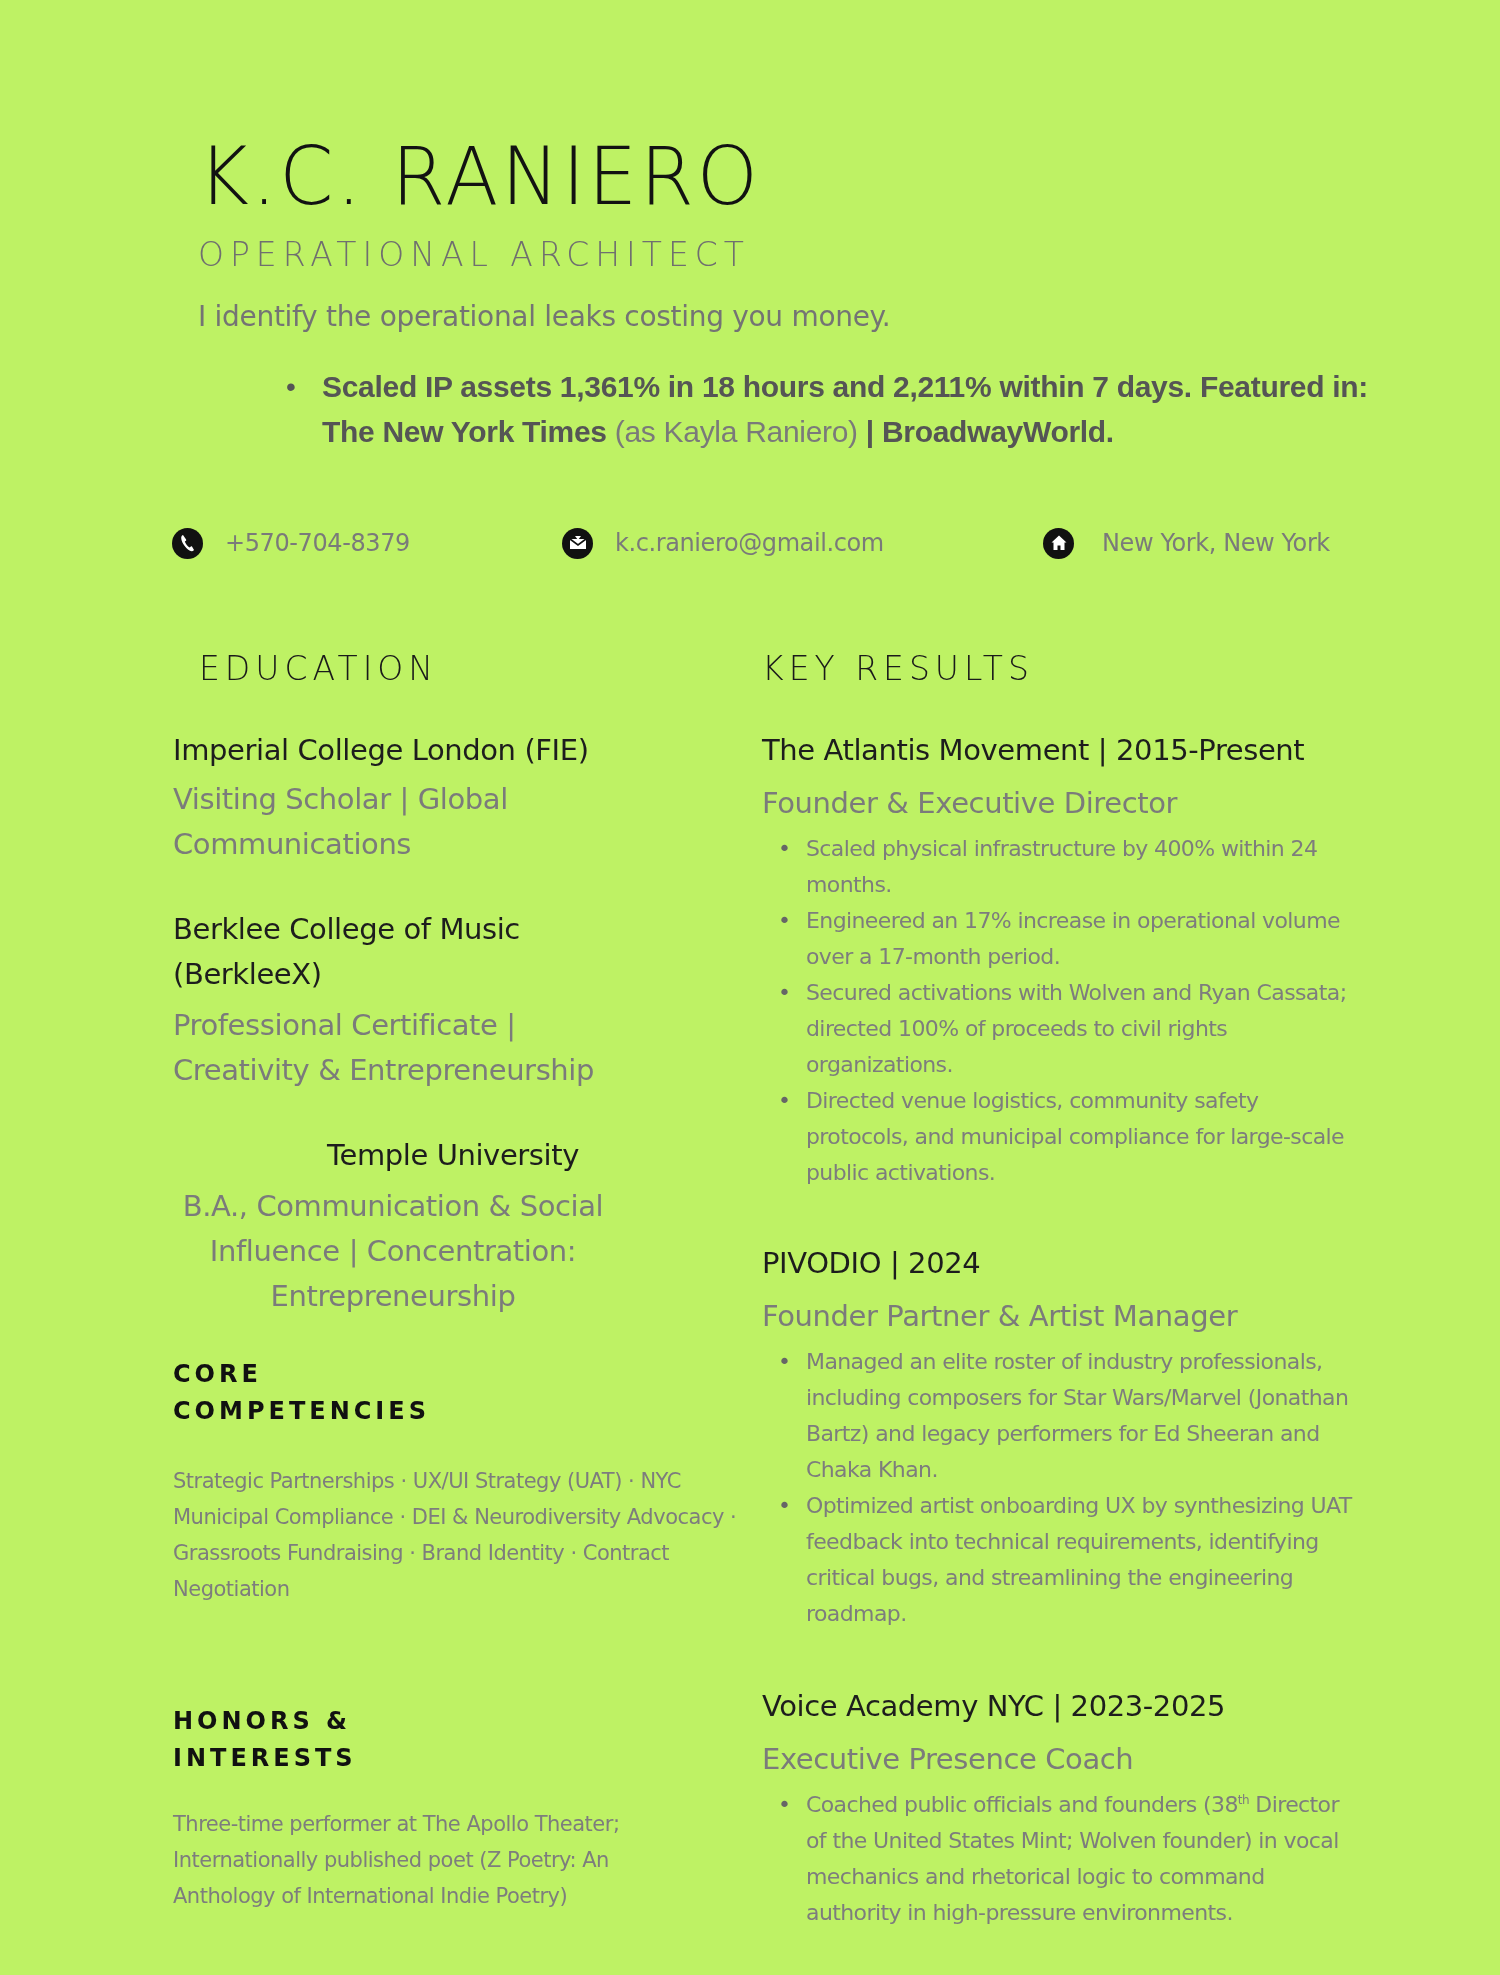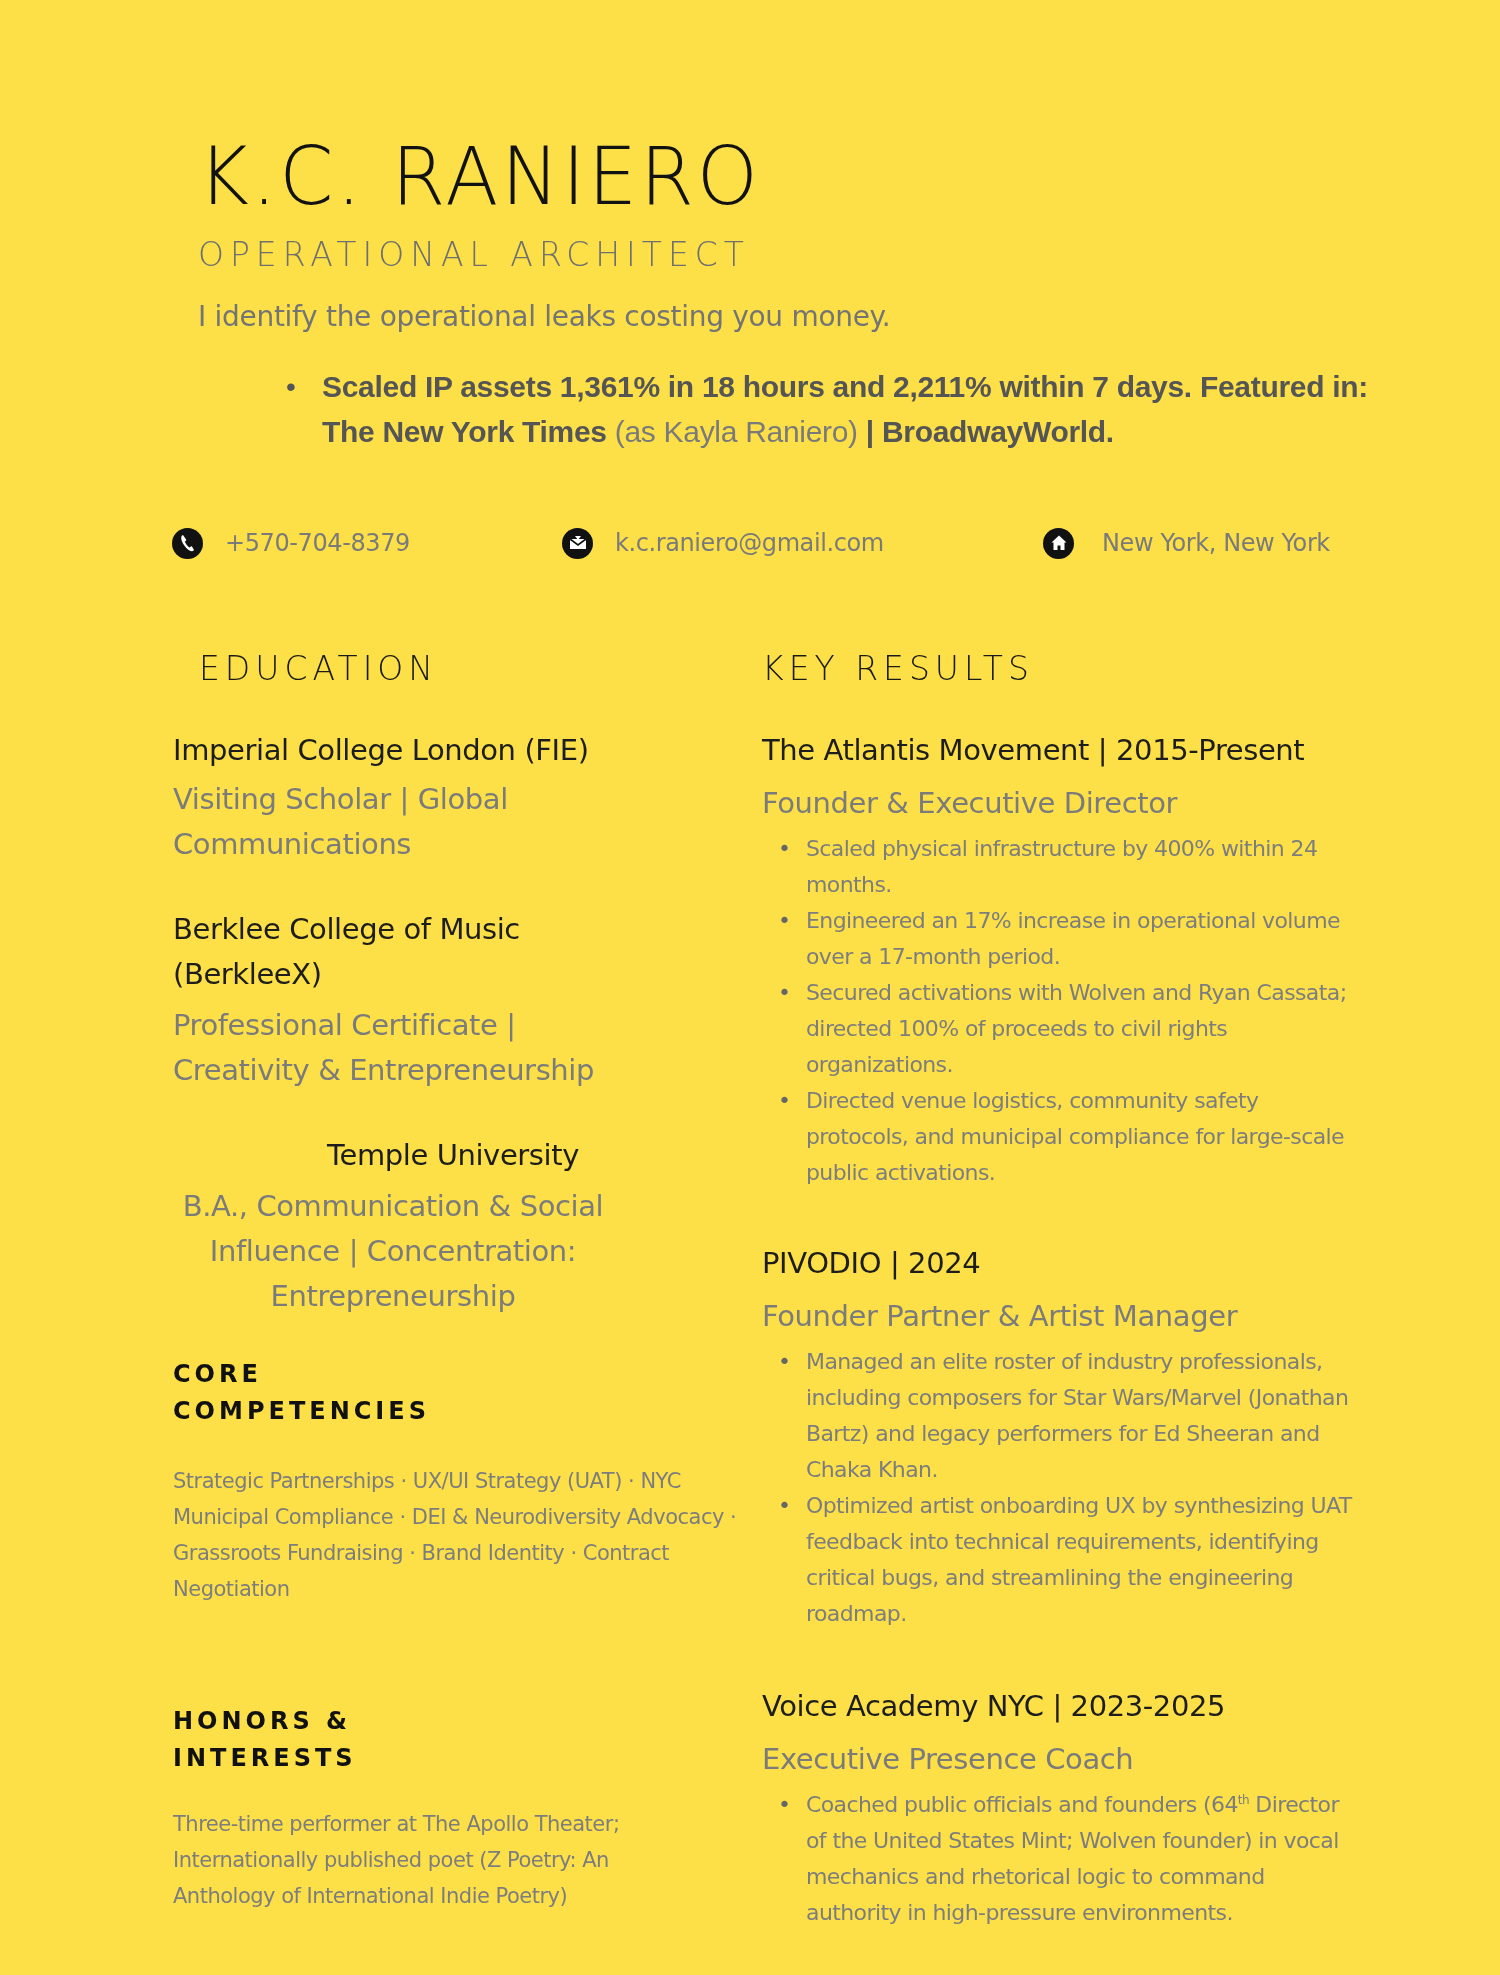--- a/index.html
+++ b/index.html
@@ -11,21 +11,21 @@
     }
     body {
       position: relative;
       font-family: "Liberation Sans", "DejaVu Sans", sans-serif;
       color: #1a1a1a;
     }
     .page {
       position: absolute;
       left: 0; top: 0;
       width: 1500px; height: 1975px;
-      background: #fde047;
+      background: #bef264;
     }
 
     
     .name {
       position: absolute;
       left: 198px; top: 137px;
       font-family: "DejaVu Sans", sans-serif;
       font-size: 80px;
       font-weight: 300;
       letter-spacing: 3px;
@@ -275,17 +275,17 @@
     <ul class="job-bullets">
       <li><span class="dot">•</span><span>Managed an elite roster of industry professionals, including composers for Star Wars/Marvel (Jonathan Bartz) and legacy performers for Ed Sheeran and Chaka Khan.</span></li>
       <li><span class="dot">•</span><span>Optimized artist onboarding UX by synthesizing UAT feedback into technical requirements, identifying critical bugs, and streamlining the engineering roadmap.</span></li>
     </ul>
   </div>
 
   <div class="job" style="top:1684px;">
     <div class="job-header">Voice Academy NYC | 2023-2025</div>
     <div class="job-role">Executive Presence Coach</div>
     <ul class="job-bullets">
-      <li><span class="dot">•</span><span> Coached public officials and founders (64</span><sup>th</sup><span> Director of the United States Mint; Wolven founder) in vocal mechanics and rhetorical logic to command authority in high-pressure environments.</span></li>
+      <li><span class="dot">•</span><span> Coached public officials and founders (38</span><sup>th</sup><span> Director of the United States Mint; Wolven founder) in vocal mechanics and rhetorical logic to command authority in high-pressure environments.</span></li>
     </ul>
   </div>
 
 </div>
 
 </body></html>

